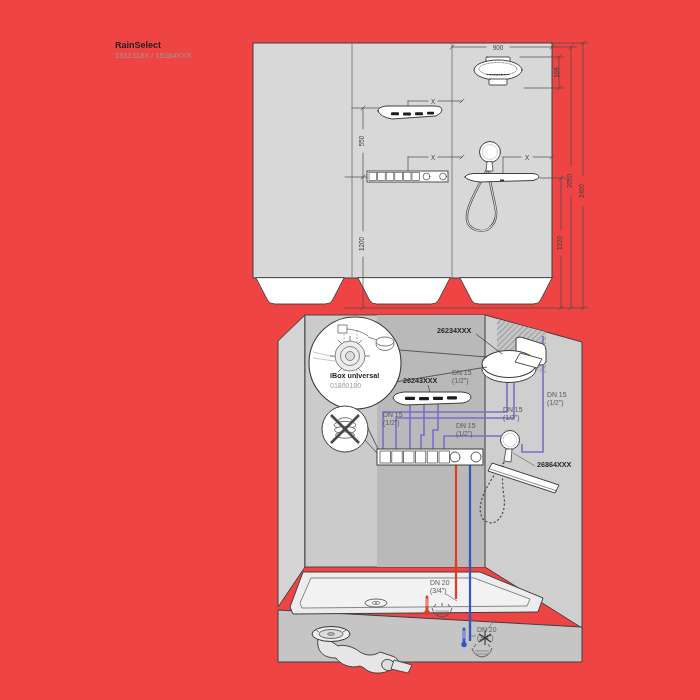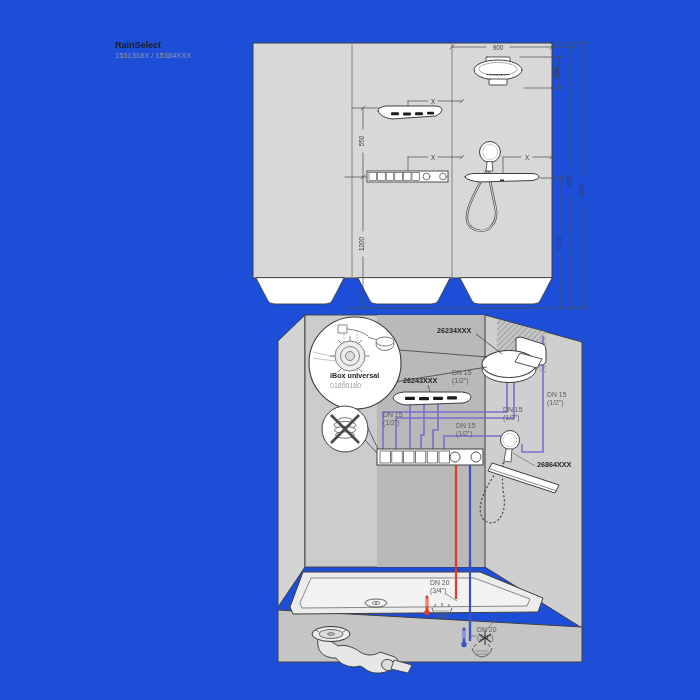--- a/index.html
+++ b/index.html
@@ -1,16 +1,16 @@
 <!DOCTYPE html>
 <html><head>
 <meta charset="utf-8">
 <style>
   html,body{margin:0;padding:0;background:#ffffff;}
-  .page{position:relative;width:700px;height:700px;background:#1d4ed8;overflow:hidden;
+  .page{position:relative;width:700px;height:700px;background:#ef4444;overflow:hidden;
         font-family:"Liberation Sans",sans-serif;}
   svg{position:absolute;left:0;top:0;}
   text{font-family:"Liberation Sans",sans-serif;fill:#3c3c3c;}
   .t-title{font-size:9px;font-weight:bold;fill:#1f1f1f;}
   .t-model{font-size:7.5px;fill:#9a9a9a;}
   .t-dim{font-size:6.3px;fill:#3c3c3c;}
   .t-part{font-size:7.2px;font-weight:bold;fill:#1f1f1f;}
   .t-pipe{font-size:6.9px;fill:#5a5a5a;}
   .t-ibox{font-size:7.2px;font-weight:bold;fill:#1f1f1f;}
   .t-code{font-size:7px;fill:#9a9a9a;}

